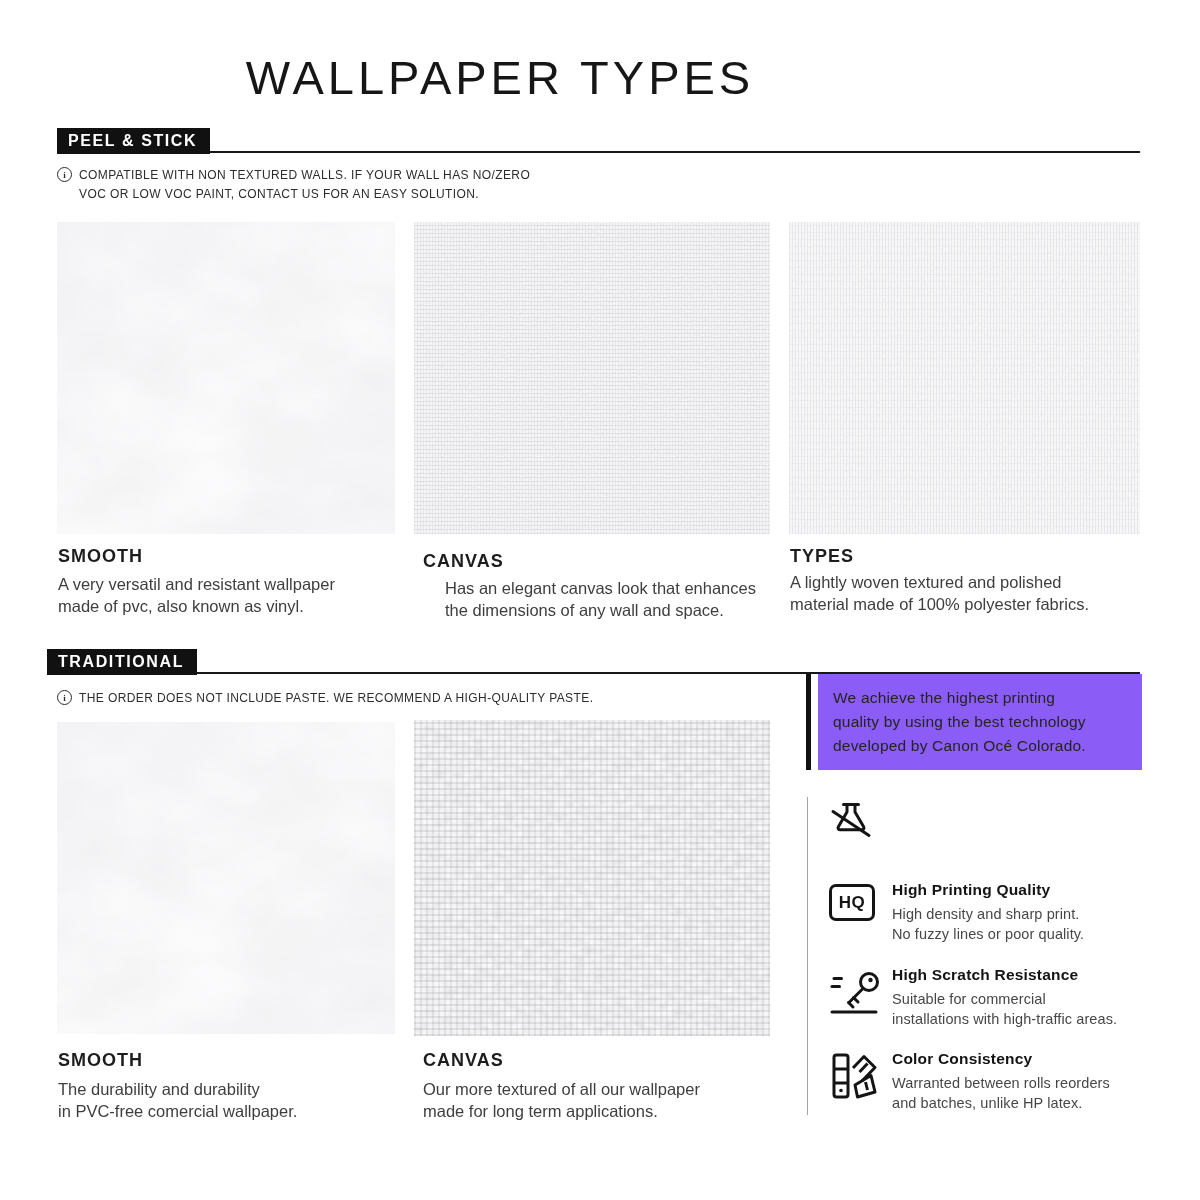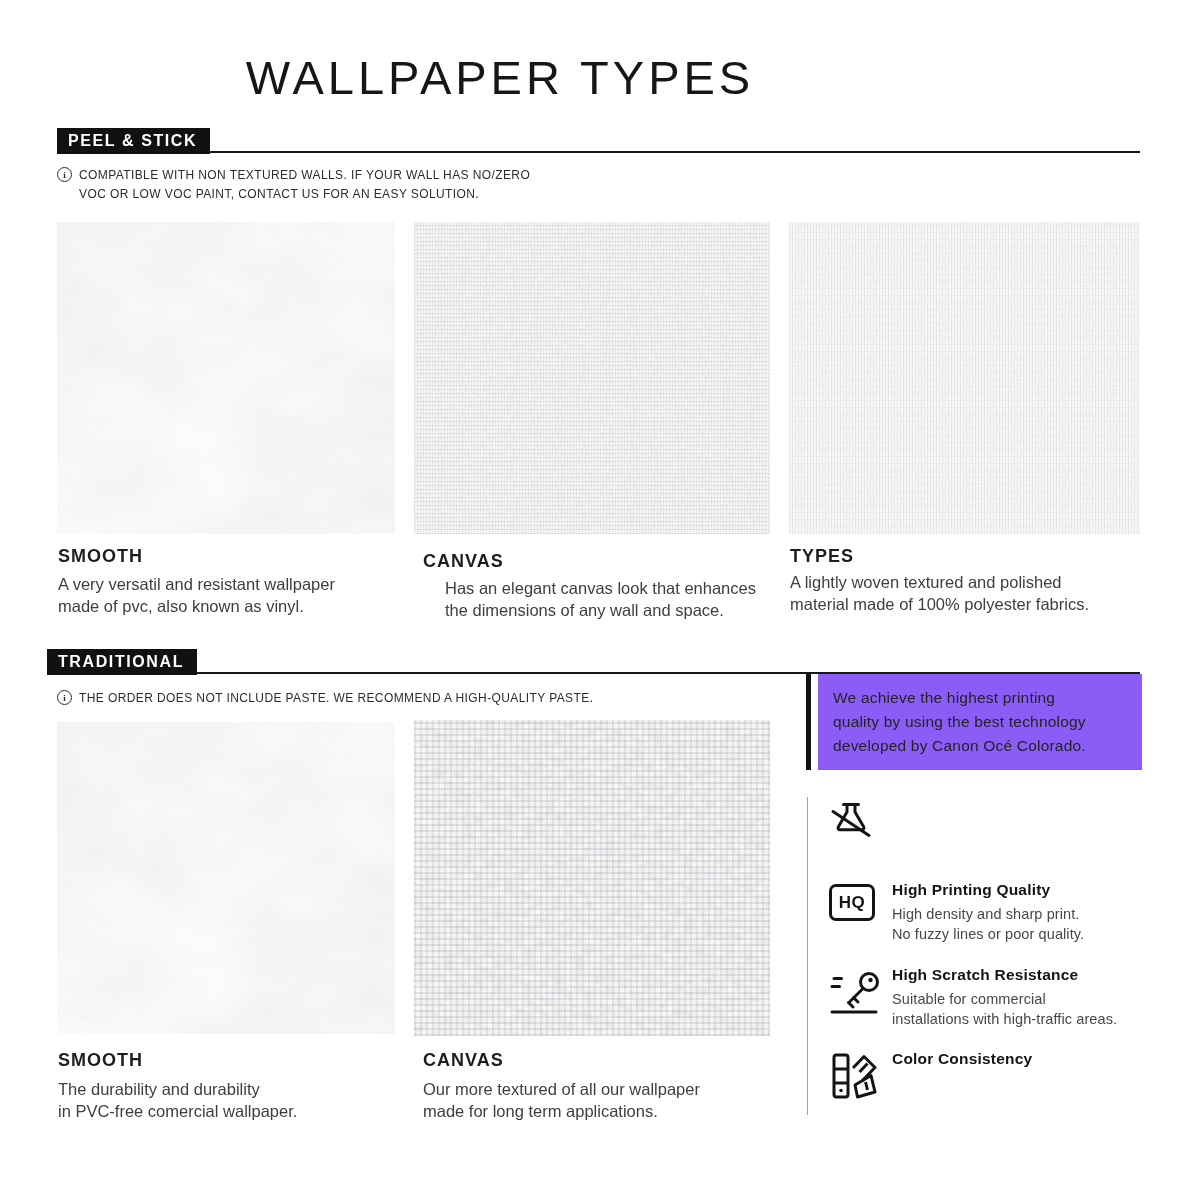--- a/index.html
+++ b/index.html
@@ -235,16 +235,18 @@
         <line class="icon-stroke" x1="5" y1="32" x2="19" y2="32" stroke-width="3"></line>
         <circle cx="12" cy="39.5" r="1.8" fill="#141414"></circle>
         <path class="icon-stroke" d="M24 17 L35 5.5 L46 16.5 L33 30" stroke-linejoin="round"></path>
         <path class="icon-stroke" d="M30.5 21 L38.5 12.5" stroke-width="2.6"></path>
         <path class="icon-stroke" d="M26 34 L42 24.5 L46 41 L28.5 46 Z" stroke-linejoin="round"></path>
         <path class="icon-stroke" d="M36.5 31 L38.5 39" stroke-width="2.6"></path>
       </svg>
     </div>
     <div>
       <div class="feature-title">Color Consistency</div>
+      <div class="feature-desc">Warranted between rolls reorders
+and batches, unlike HP latex.</div>
     </div>
   </div>
 
 </div>
 
 </body></html>

